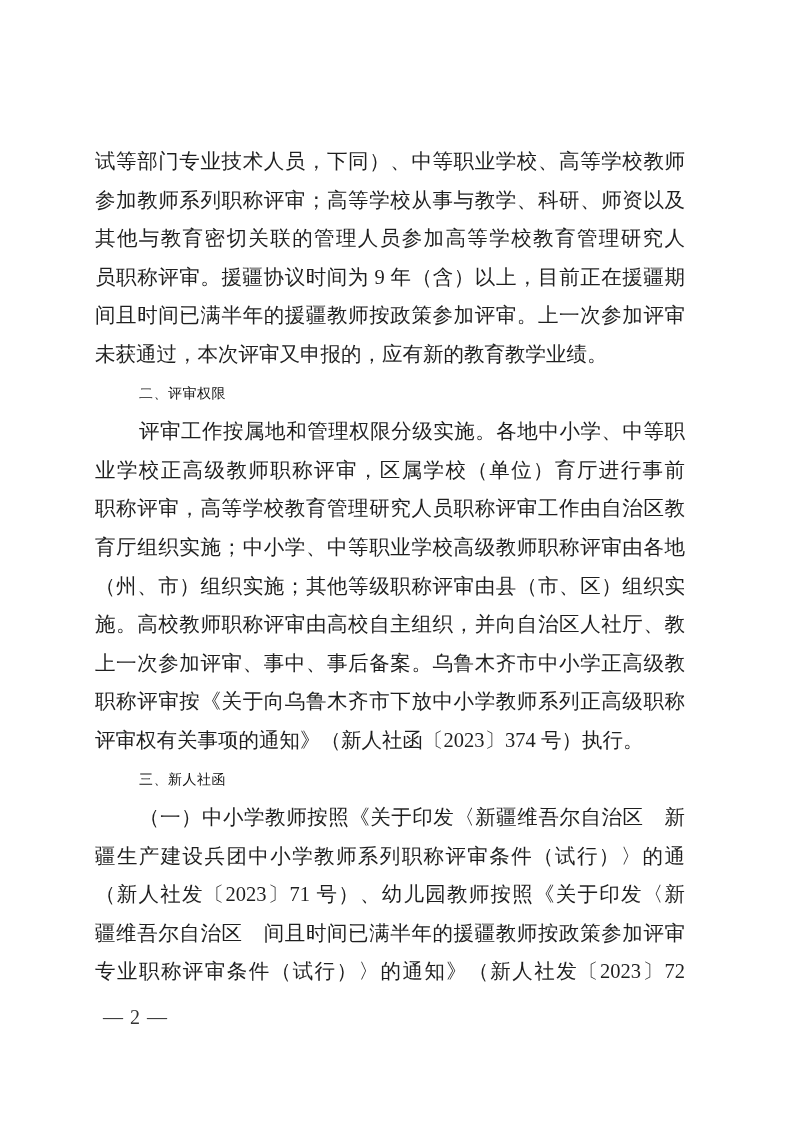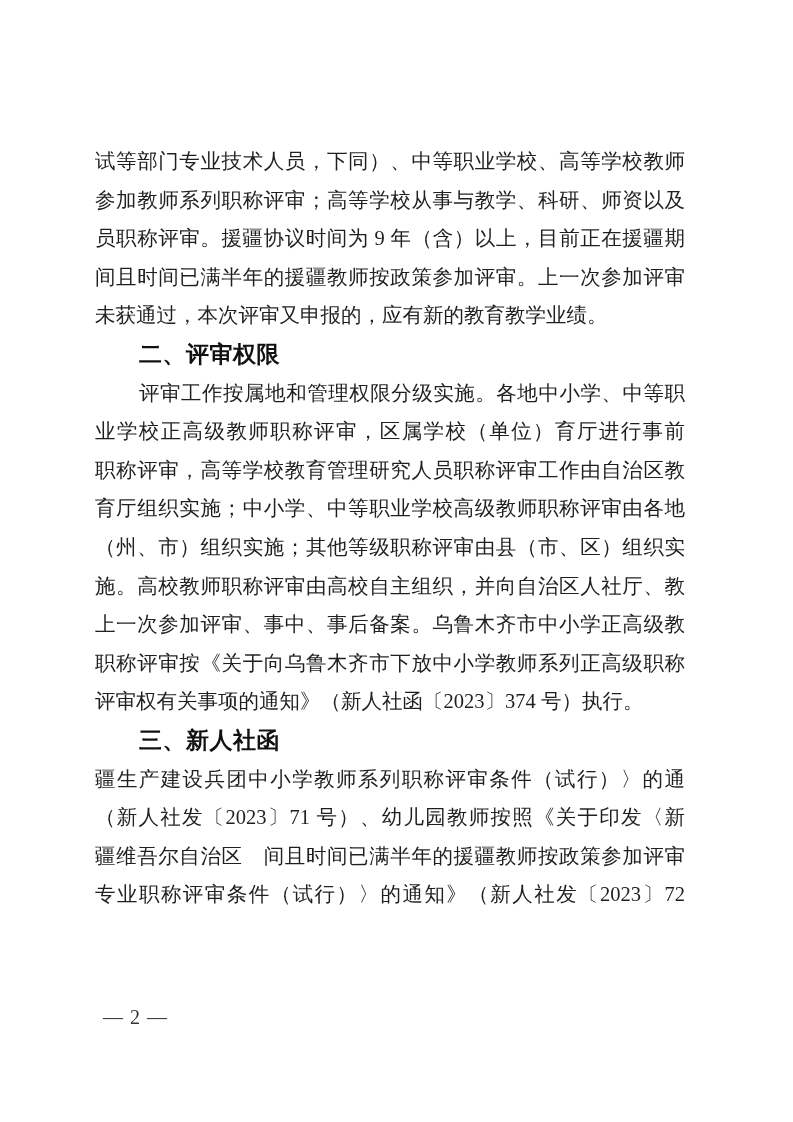--- a/index.html
+++ b/index.html
@@ -36,22 +36,22 @@
     padding-left: 44px;
   }
   .line.last {
     text-align: right;
     text-align-last: left;
   }
   .heading {
     height: 38.6px;
     padding-left: 44px;
     font-family: "Liberation Sans", "DejaVu Sans", sans-serif;
-    font-weight: 700;
-    font-size: 23px;
+    font-weight: 400;
+    font-size: 14px;
     letter-spacing: 0.5px;
     color: #111111;
   }
   .footer {
     position: absolute;
     left: 103px;
     top: 1006px;
     font-family: "Liberation Serif", "DejaVu Serif", serif;
     font-size: 20px;
     color: #333333;
@@ -60,20 +60,21 @@
 </style>
 </head>
 <body>
 
 <div class="page">
   <div class="content">
 
     <div>
       <div class="line">试等部门专业技术人员，下同）、中等职业学校、高等学校教师</div>
       <div class="line">参加教师系列职称评审；高等学校从事与教学、科研、师资以及</div>
+      <div class="line">其他与教育密切关联的管理人员参加高等学校教育管理研究人</div>
       <div class="line">员职称评审。援疆协议时间为 9 年（含）以上，目前正在援疆期</div>
       <div class="line">间且时间已满半年的援疆教师按政策参加评审。上一次参加评审</div>
       <div class="line last">未获通过，本次评审又申报的，应有新的教育教学业绩。</div>
     </div>
 
     <div class="heading">二、评审权限</div>
 
     <div>
       <div class="line indent">评审工作按属地和管理权限分级实施。各地中小学、中等职</div>
       <div class="line">业学校正高级教师职称评审，区属学校（单位）育厅进行事前</div>
@@ -82,20 +83,21 @@
       <div class="line">（州、市）组织实施；其他等级职称评审由县（市、区）组织实</div>
       <div class="line">施。高校教师职称评审由高校自主组织，并向自治区人社厅、教</div>
       <div class="line">上一次参加评审、事中、事后备案。乌鲁木齐市中小学正高级教师</div>
       <div class="line">职称评审按《关于向乌鲁木齐市下放中小学教师系列正高级职称</div>
       <div class="line last">评审权有关事项的通知》（新人社函〔2023〕374 号）执行。</div>
     </div>
 
     <div class="heading">三、新人社函</div>
 
     <div>
+      <div class="line indent">（一）中小学教师按照《关于印发〈新疆维吾尔自治区　新</div>
       <div class="line">疆生产建设兵团中小学教师系列职称评审条件（试行）〉的通知》</div>
       <div class="line">（新人社发〔2023〕71 号）、幼儿园教师按照《关于印发〈新</div>
       <div class="line">疆维吾尔自治区　间且时间已满半年的援疆教师按政策参加评审</div>
       <div class="line">专业职称评审条件（试行）〉的通知》（新人社发〔2023〕72</div>
     </div>
 
   </div>
 
   <div class="footer">— 2 —</div>
 </div>

